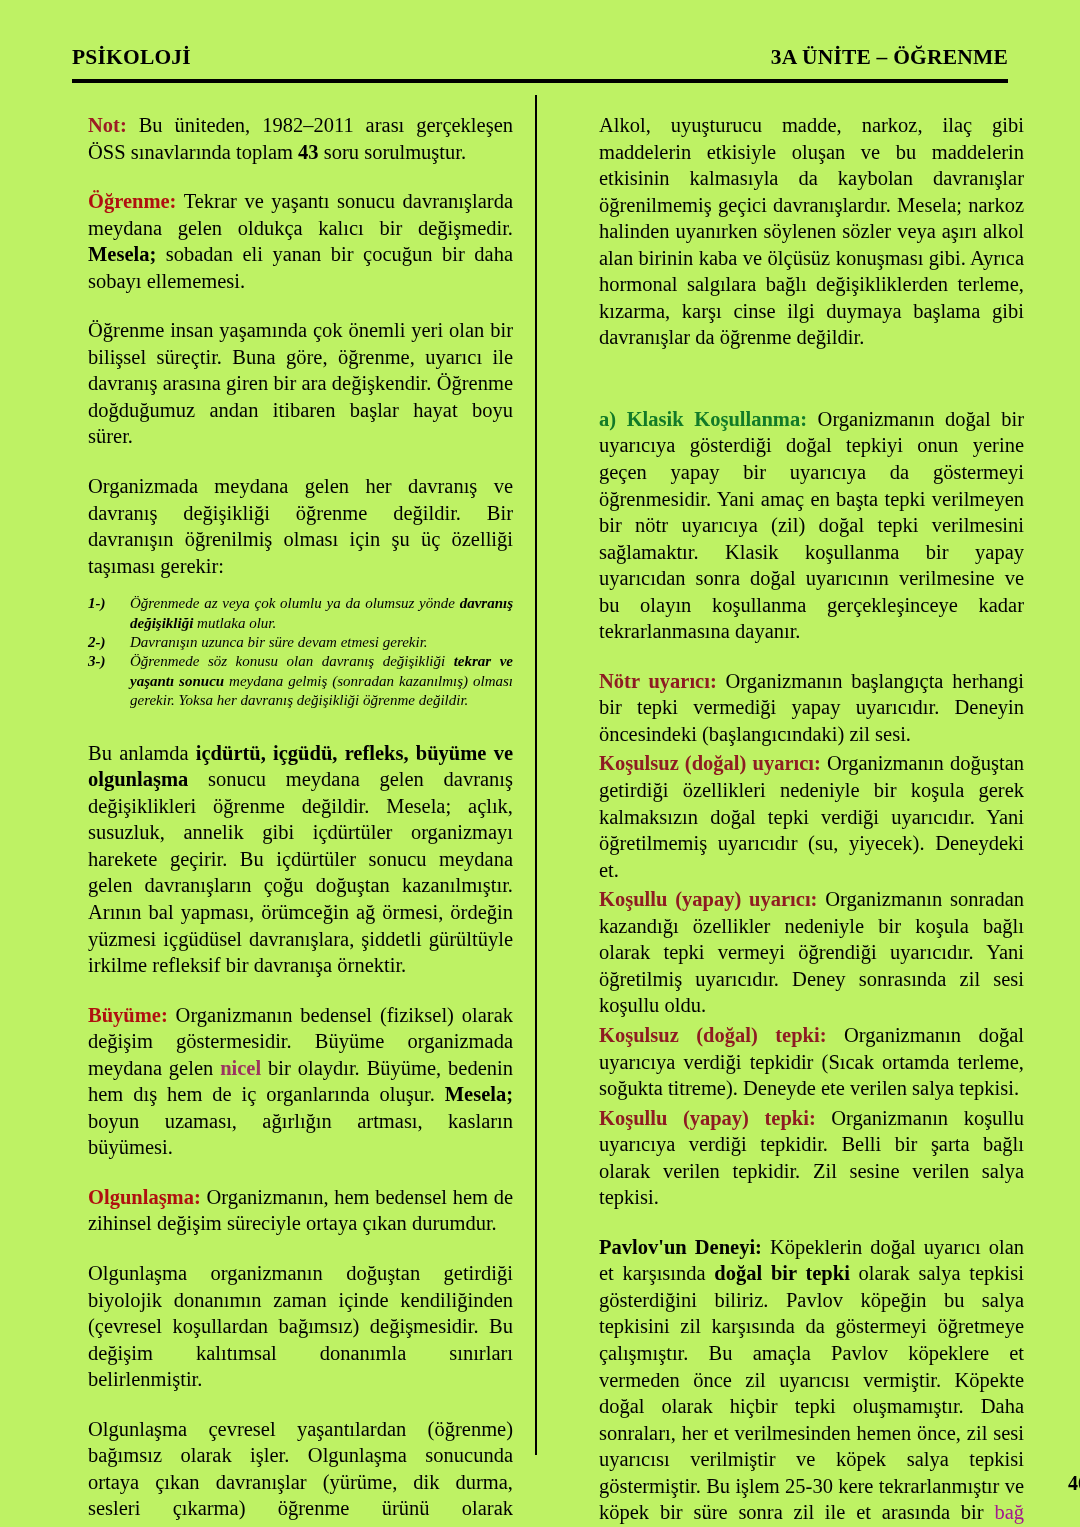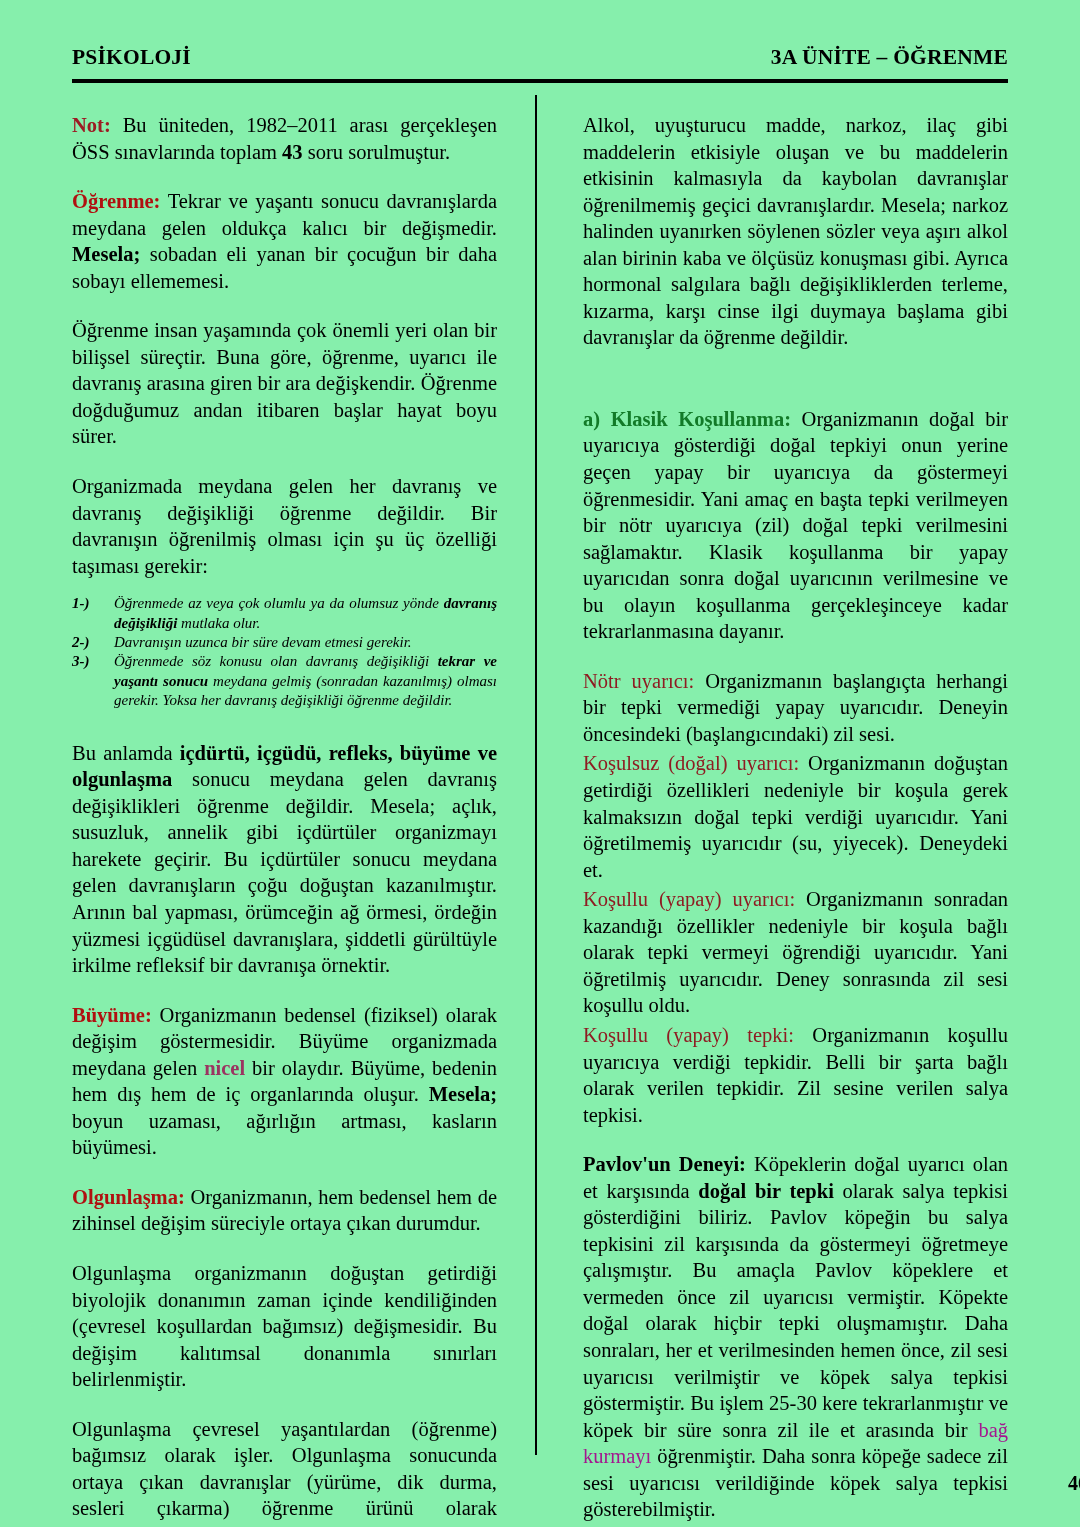--- a/index.html
+++ b/index.html
@@ -9,21 +9,21 @@
   }
   body {
     font-family: "Liberation Serif", "DejaVu Serif", serif;
     color: #000000;
   }
   .page {
     position: relative;
     width: 1080px;
     height: 1527px;
     box-sizing: border-box;
-    background: #86efac;
+    background: #bef264;
     overflow: hidden;
   }
   .header {
     position: absolute;
     top: 45px;
     left: 72px;
     right: 72px;
     display: flex;
     justify-content: space-between;
     align-items: baseline;
@@ -46,21 +46,21 @@
     position: absolute;
     top: 95px;
     left: 535px;
     width: 2px;
     height: 1360px;
     background: #000000;
   }
   .columns {
     position: absolute;
     top: 112px;
-    left: 72px;
+    left: 88px;
     width: 936px;
     height: 1340px;
     display: flex;
     gap: 86px;
   }
   .col {
     width: 439px;
     box-sizing: border-box;
   }
   .col.left { width: 443px; }
@@ -83,21 +83,21 @@
     font-weight: bold;
     line-height: 1.295;
     text-align: left;
   }
   .h-blue { color: #1a1ac8; }
   .h-red { color: #e01414; }
   .h-green { color: #127a28; font-weight: bold; }
 
   .term-red { color: #b01010; font-weight: bold; }
   .term-darkred { color: #9c1c24; font-weight: bold; }
-  .term-maroon { color: #8e1c22; font-weight: normal; }
+  .term-maroon { color: #8e1c22; font-weight: bold; }
   .b { font-weight: bold; }
   .bi { font-weight: bold; }
   .nicel { color: #9b3461; font-weight: bold; }
   .bag { color: #a3178f; font-weight: normal; }
 
   ul.numlist {
     list-style: none;
     margin: 0 0 15px 0;
     padding: 0;
   }
@@ -199,20 +199,21 @@
       <div class="spacer-20"></div>
 
 
       <p class="para"><span class="h-green">a) Klasik Koşullanma:</span><span> Organizmanın doğal bir uyarıcıya gösterdiği doğal tepkiyi onun yerine geçen yapay bir uyarıcıya da göstermeyi öğrenmesidir. Yani amaç en başta tepki verilmeyen bir nötr uyarıcıya (zil) doğal tepki verilmesini sağlamaktır. Klasik koşullanma bir yapay uyarıcıdan sonra doğal uyarıcının verilmesine ve bu olayın koşullanma gerçekleşinceye kadar tekrarlanmasına dayanır.</span></p>
 
       <div class="spacer-8"></div>
 
       <p class="para nogap"><span class="term-maroon">Nötr uyarıcı:</span><span> Organizmanın başlangıçta herhangi bir tepki vermediği yapay uyarıcıdır.  Deneyin öncesindeki (başlangıcındaki) zil sesi.</span></p>
       <p class="para nogap"><span class="term-maroon">Koşulsuz (doğal) uyarıcı:</span><span> Organizmanın doğuştan getirdiği özellikleri nedeniyle bir koşula gerek kalmaksızın doğal tepki verdiği uyarıcıdır.  Yani öğretilmemiş uyarıcıdır (su, yiyecek).  Deneydeki et.</span></p>
       <p class="para nogap"><span class="term-maroon">Koşullu (yapay) uyarıcı:</span><span> Organizmanın sonradan kazandığı özellikler nedeniyle bir koşula bağlı olarak tepki vermeyi öğrendiği uyarıcıdır. Yani öğretilmiş uyarıcıdır. Deney sonrasında zil sesi koşullu oldu.</span></p>
+      <p class="para nogap"><span class="term-maroon">Koşulsuz (doğal) tepki:</span><span> Organizmanın doğal uyarıcıya verdiği tepkidir (Sıcak ortamda terleme, soğukta titreme). Deneyde ete verilen salya tepkisi.</span></p>
       <p class="para"><span class="term-maroon">Koşullu (yapay) tepki:</span><span> Organizmanın koşullu uyarıcıya verdiği tepkidir. Belli bir şarta bağlı olarak verilen tepkidir. Zil sesine verilen salya tepkisi.</span></p>
 
       <div class="spacer-8"></div>
 
       <p class="para"><span class="bi">Pavlov'un Deneyi:</span><span> Köpeklerin doğal uyarıcı olan et karşısında </span><span class="b">doğal bir tepki</span><span> olarak salya tepkisi gösterdiğini biliriz. Pavlov köpeğin bu salya tepkisini zil karşısında da göstermeyi öğretmeye çalışmıştır. Bu amaçla Pavlov köpeklere et vermeden önce zil uyarıcısı vermiştir. Köpekte doğal olarak hiçbir tepki oluşmamıştır. Daha sonraları, her et verilmesinden hemen önce, zil sesi uyarıcısı verilmiştir ve köpek salya tepkisi göstermiştir. Bu işlem 25-30 kere tekrarlanmıştır ve köpek bir süre sonra zil ile et arasında bir </span><span class="bag">bağ kurmayı</span><span> öğrenmiştir.  Daha sonra köpeğe sadece zil sesi uyarıcısı verildiğinde köpek salya tepkisi gösterebilmiştir.</span></p>
 
     </div>
   </div>
 
   <div class="page-number">46</div>

